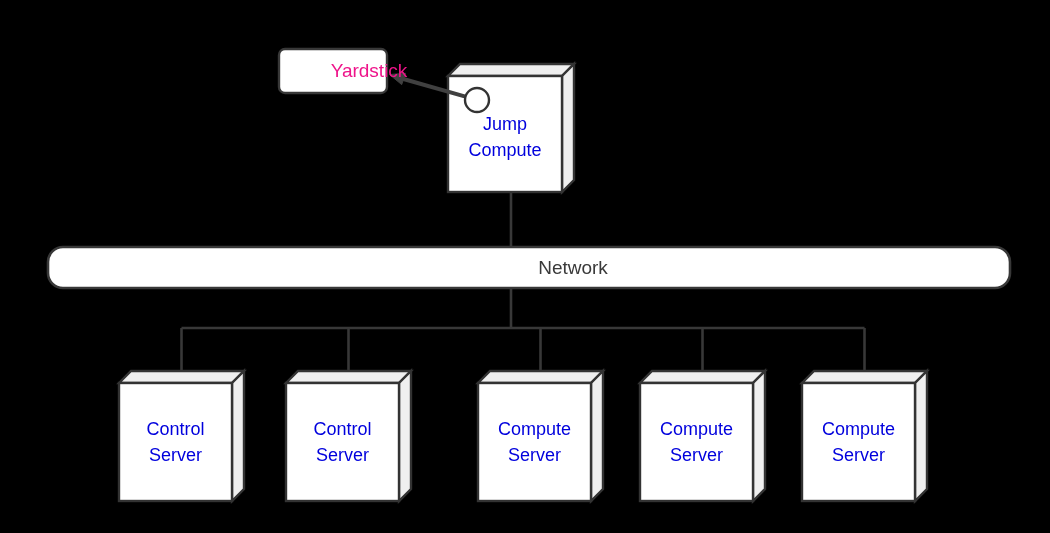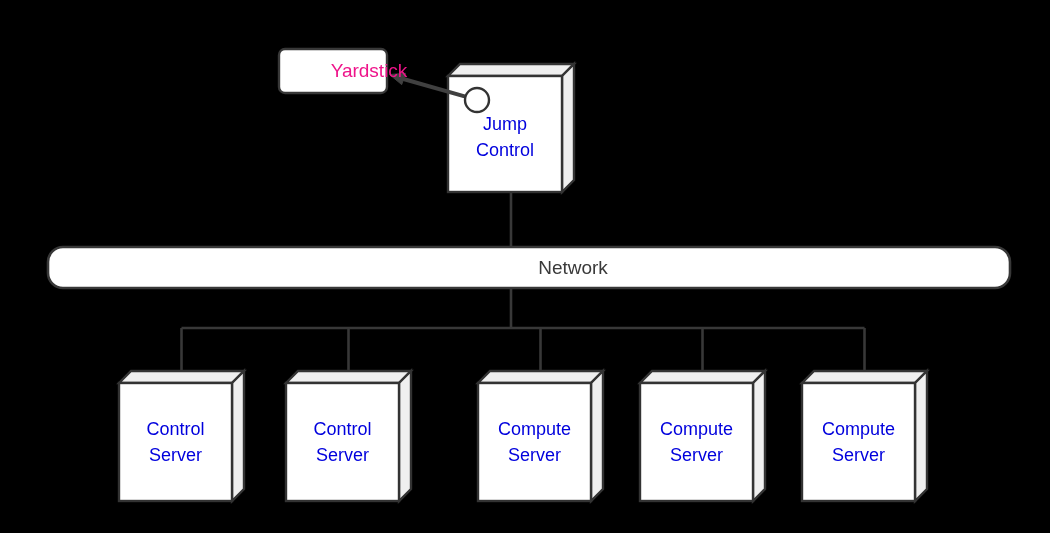--- a/index.html
+++ b/index.html
@@ -110,21 +110,21 @@
 
     <line class="arrow-line" x1="465.5" y1="96.7" x2="403.5" y2="79"></line>
     <polygon class="arrow-head" points="389.5,74.5 405.5,73.3 401.7,84.6"></polygon>
 
     <circle class="port" cx="477" cy="100" r="12"></circle>
   </svg>
 
   <div class="lbl lbl-yardstick" style="left:279px; top:49px; width:108px;margin-left:36px;">Yardstick</div>
 
   <div class="lbl lbl-blue" style="left:448px; top:111px; width:114px;">Jump
-Control</div>
+Compute</div>
 
   <div class="lbl lbl-network" style="left:48px; top:247px; width:962px;margin-left:44px;">Network</div>
 
   <div class="lbl lbl-blue" style="left:119px; top:416px; width:113px;">Control
 Server</div>
 
   <div class="lbl lbl-blue" style="left:286px; top:416px; width:113px;">Control
 Server</div>
 
   <div class="lbl lbl-blue" style="left:478px; top:416px; width:113px;">Compute

